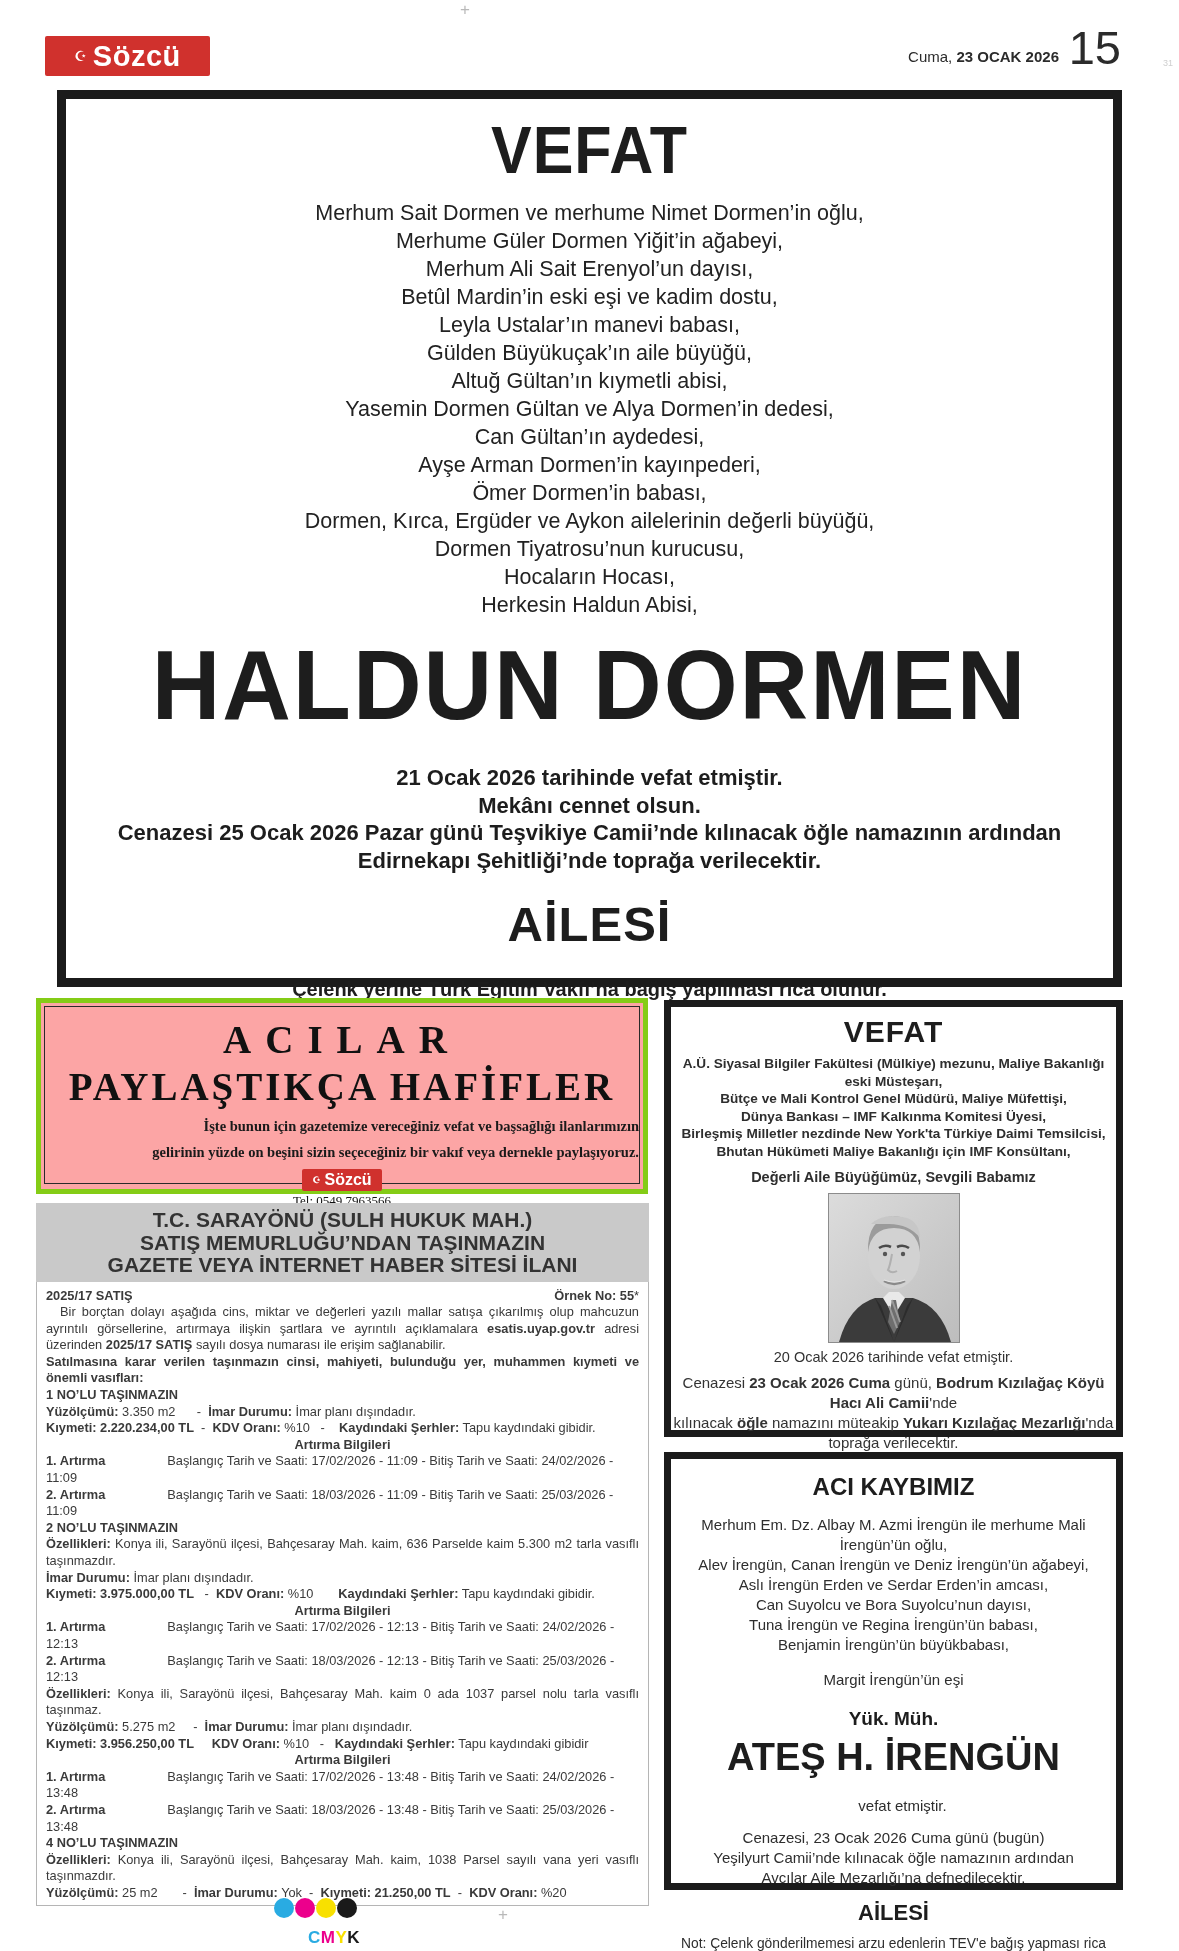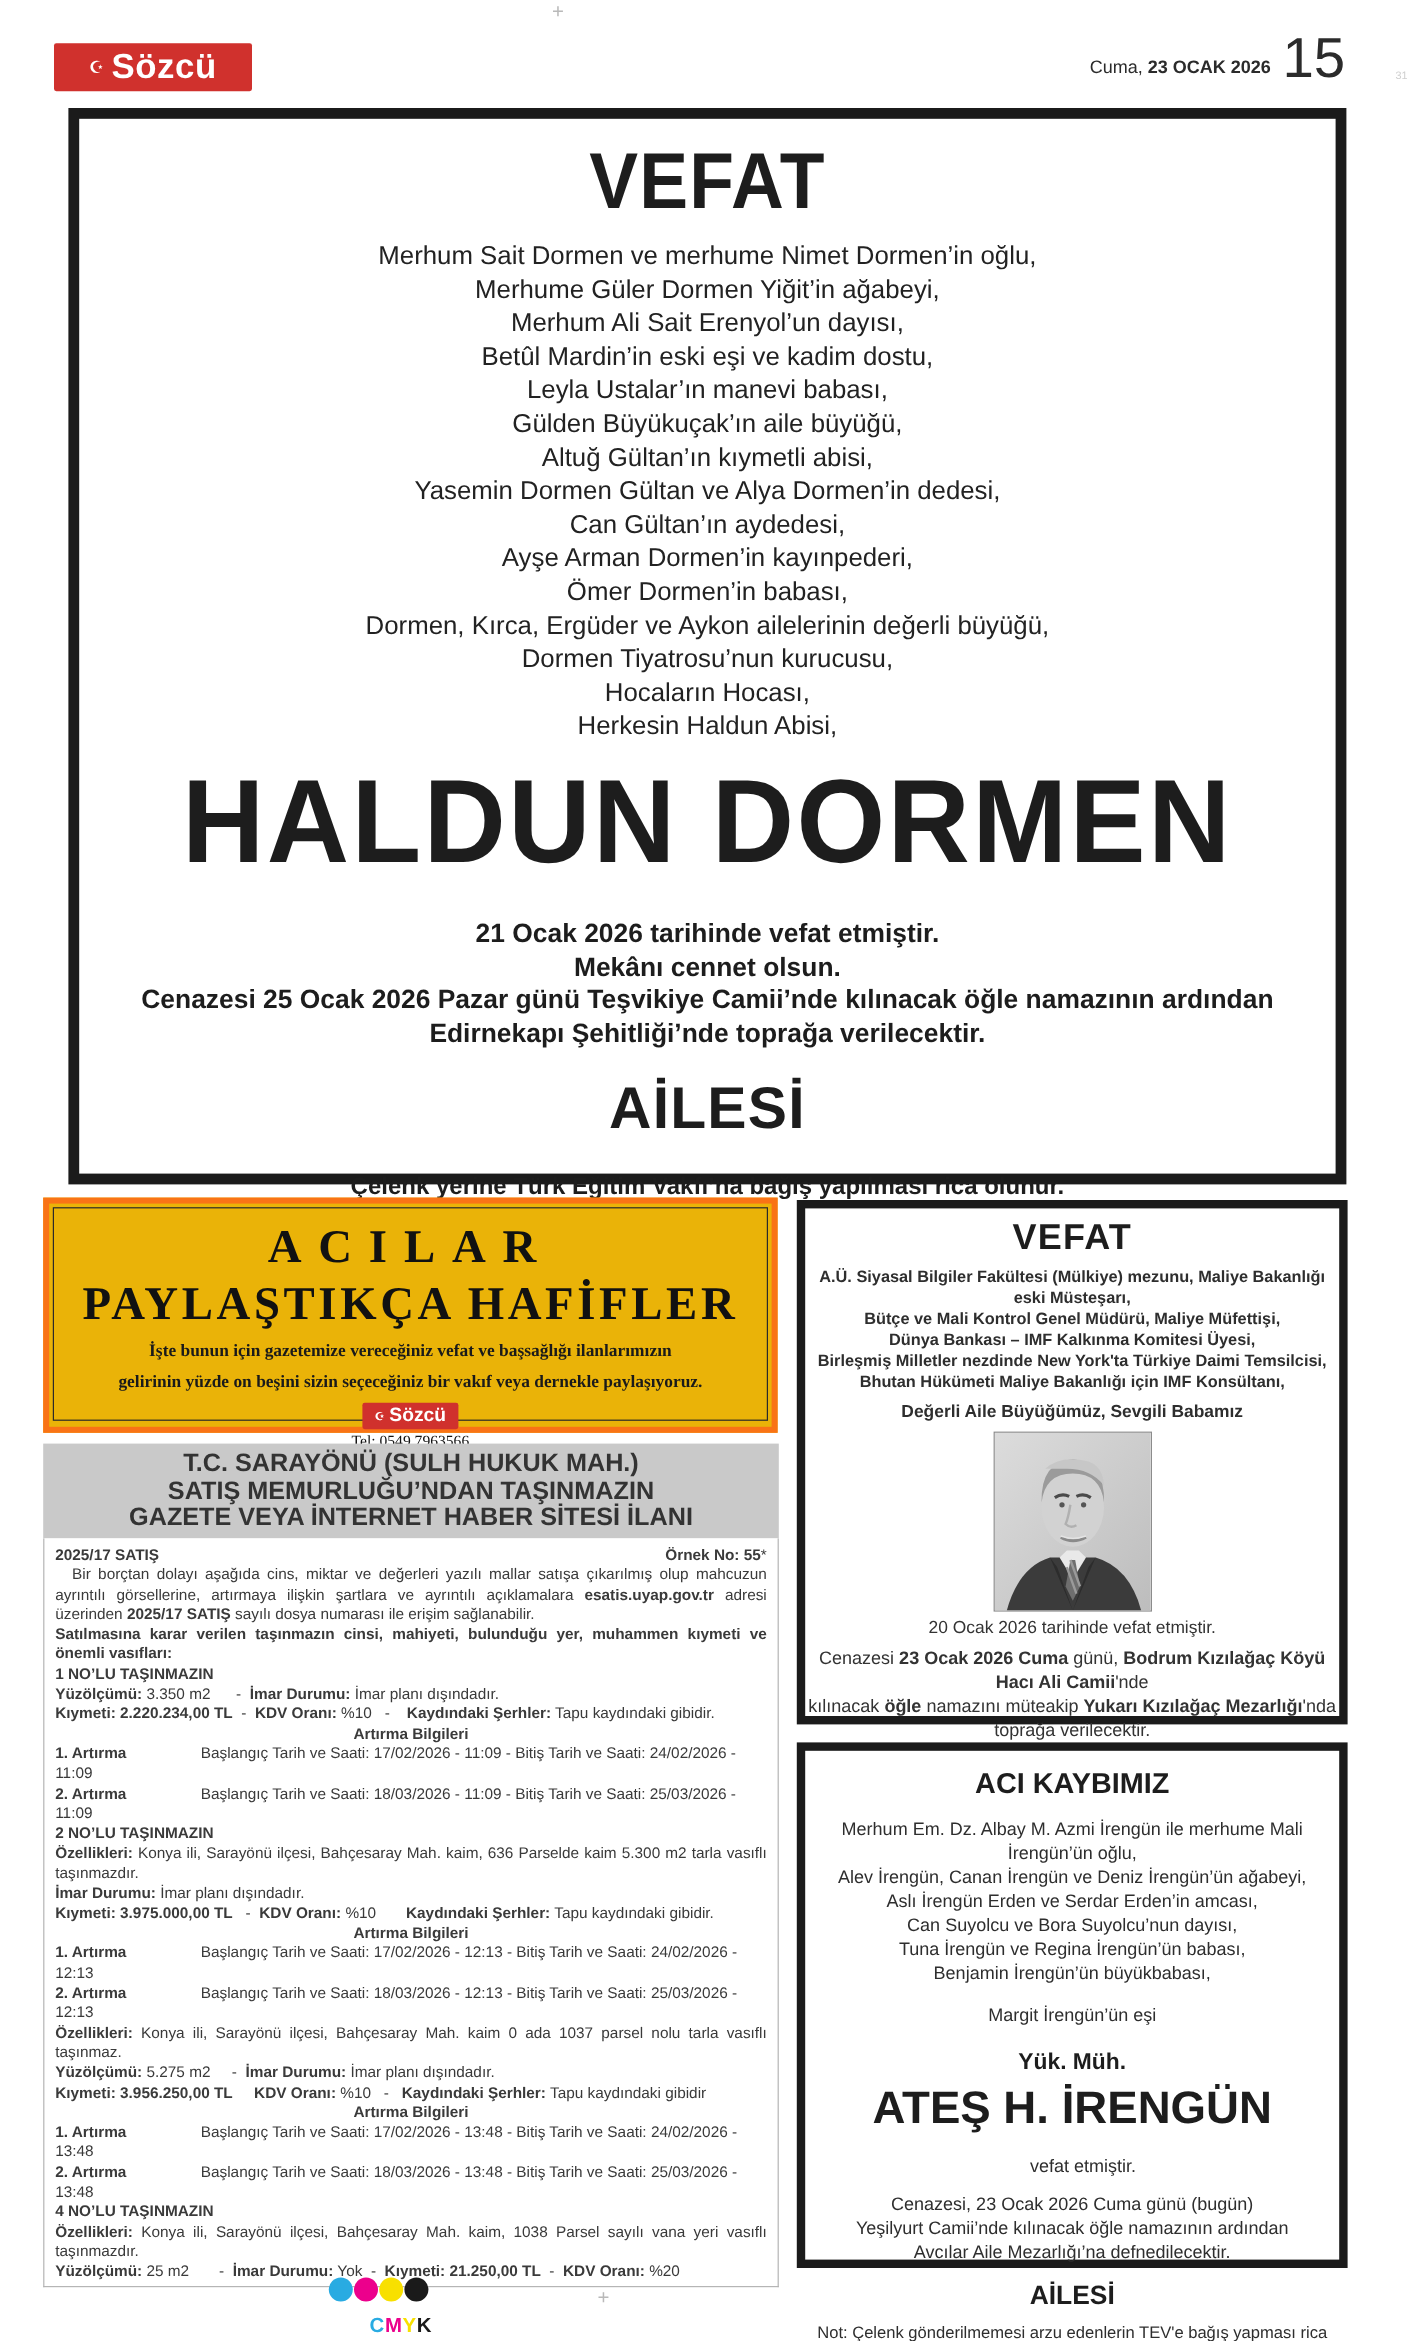--- a/index.html
+++ b/index.html
@@ -26,26 +26,26 @@
   .vefat-big{font-size:61px;font-weight:700;letter-spacing:1px;margin-top:14px;
              transform:scaleY(1.08);transform-origin:top center;}
   .main-lines{margin-top:16px;font-size:21.5px;line-height:28px;color:#222;}
   .big-name{font-size:95px;font-weight:700;letter-spacing:2px;white-space:nowrap;margin-top:12px;
             transform:scaleY(1.04);transform-origin:center;}
   .main-bold{margin-top:18px;font-size:22px;line-height:27.5px;font-weight:700;}
   .ailesi-big{font-size:49px;font-weight:700;letter-spacing:1px;margin-top:22px;}
   .main-note{margin-top:26px;font-size:20px;font-weight:700;}
 
   
-  .acilar-outer{border:5px solid #f97316;background:#eab308;}
+  .acilar-outer{border:5px solid #84cc16;background:#fca5a5;}
   .acilar-inner{border:1px solid #2a2a2a;margin:3px;height:calc(100% - 8px);box-sizing:border-box;
                 font-family:"Liberation Serif",serif;text-align:center;color:#111;}
   .acilar-t1{font-size:39px;font-weight:700;letter-spacing:14px;margin-top:10px;}
   .acilar-t2{font-size:39px;font-weight:700;letter-spacing:3px;margin-top:2px;}
-  .acilar-b{font-size:14.5px;font-weight:700;color:#1a1a1a;}
+  .acilar-b{font-size:14.5px;font-weight:700;color:#1a1a1a;text-align:right;}
   .mini-logo{background:#d0312d;color:#fff;display:inline-flex;align-items:center;justify-content:center;
              gap:4px;padding:2px 10px;border-radius:2px;font-weight:700;font-family:"Liberation Sans",sans-serif;}
   .acilar-tel{font-size:13px;margin-top:2px;font-family:"Liberation Serif",serif;}
 
   
   .legal-head{background:#c9c9c9;color:#333;text-align:center;font-weight:700;
               font-size:21px;line-height:22.5px;padding:6px 0 5px 0;}
   .legal-body{border:1px solid #b5b5b5;border-top:none;background:#fff;color:#3a3a3a;
               font-size:12.8px;line-height:16.6px;padding:6px 9px 4px 9px;box-sizing:border-box;}
   .legal-body .lr{display:flex;justify-content:space-between;}

